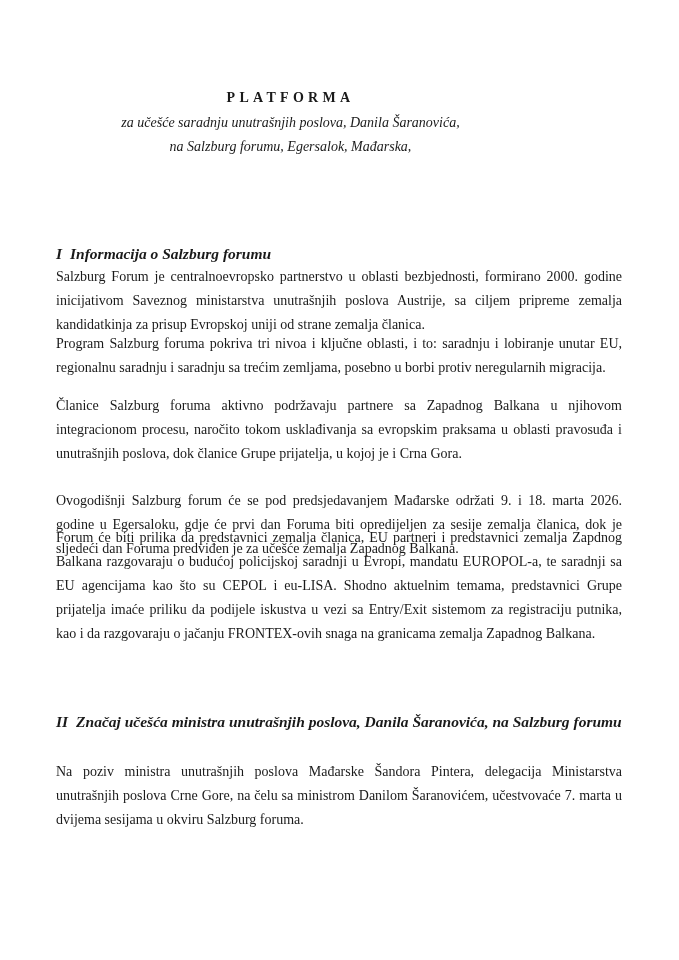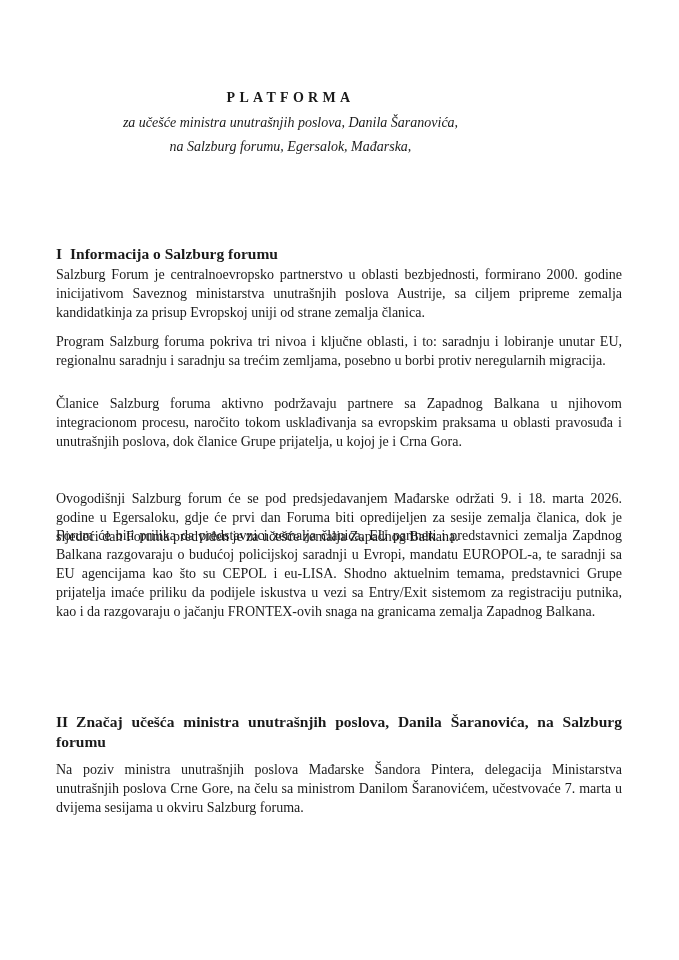--- a/index.html
+++ b/index.html
@@ -30,46 +30,47 @@
       line-height: 18px;
     }
     .subtitle-line {
       font-style: italic;
       font-size: 14px;
       line-height: 24px;
       margin: 0;
     }
     .section-heading {
       font-weight: bold;
+      font-style: italic;
       font-size: 15.5px;
       line-height: 20px;
       margin: 0;
       text-align: justify;
     }
     .section-heading .num {
       margin-right: 8px;
     }
     .para {
       font-size: 14px;
-      line-height: 19px;
+      line-height: 24px;
       text-align: justify;
       margin: 0;
     }
     .block {
       position: absolute;
       left: 56px;
       width: 566px;
     }
   </style>
 </head>
 <body>
 
 <div class="header">
   <p class="doc-title">PLATFORMA</p>
-  <p class="subtitle-line" style="margin-top:4px;">za učešće ministra unutrašnjih poslova, Danila Šaranovića,</p>
+  <p class="subtitle-line" style="margin-top:4px;">za učešće saradnju unutrašnjih poslova, Danila Šaranovića,</p>
   <p class="subtitle-line">na Salzburg forumu, Egersalok, Mađarska,</p>
 </div>
 
 <div class="block" style="top:244px;">
   <p class="section-heading">
     <span class="num">I</span><span>Informacija o Salzburg forumu</span>
   </p>
 </div>
 
 <div class="block" style="top:265px;">

